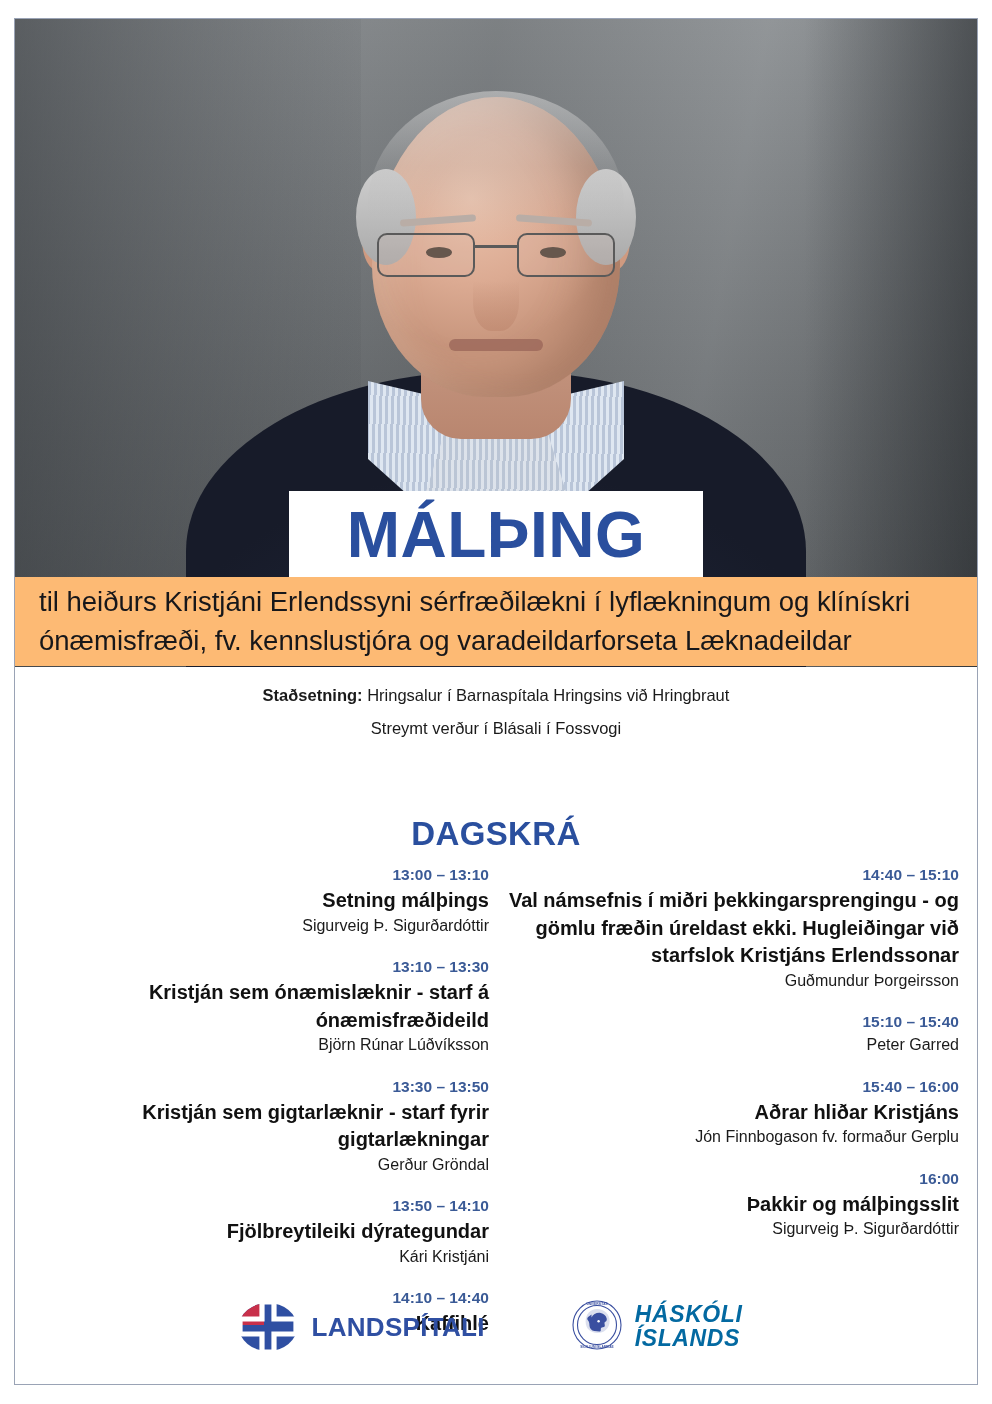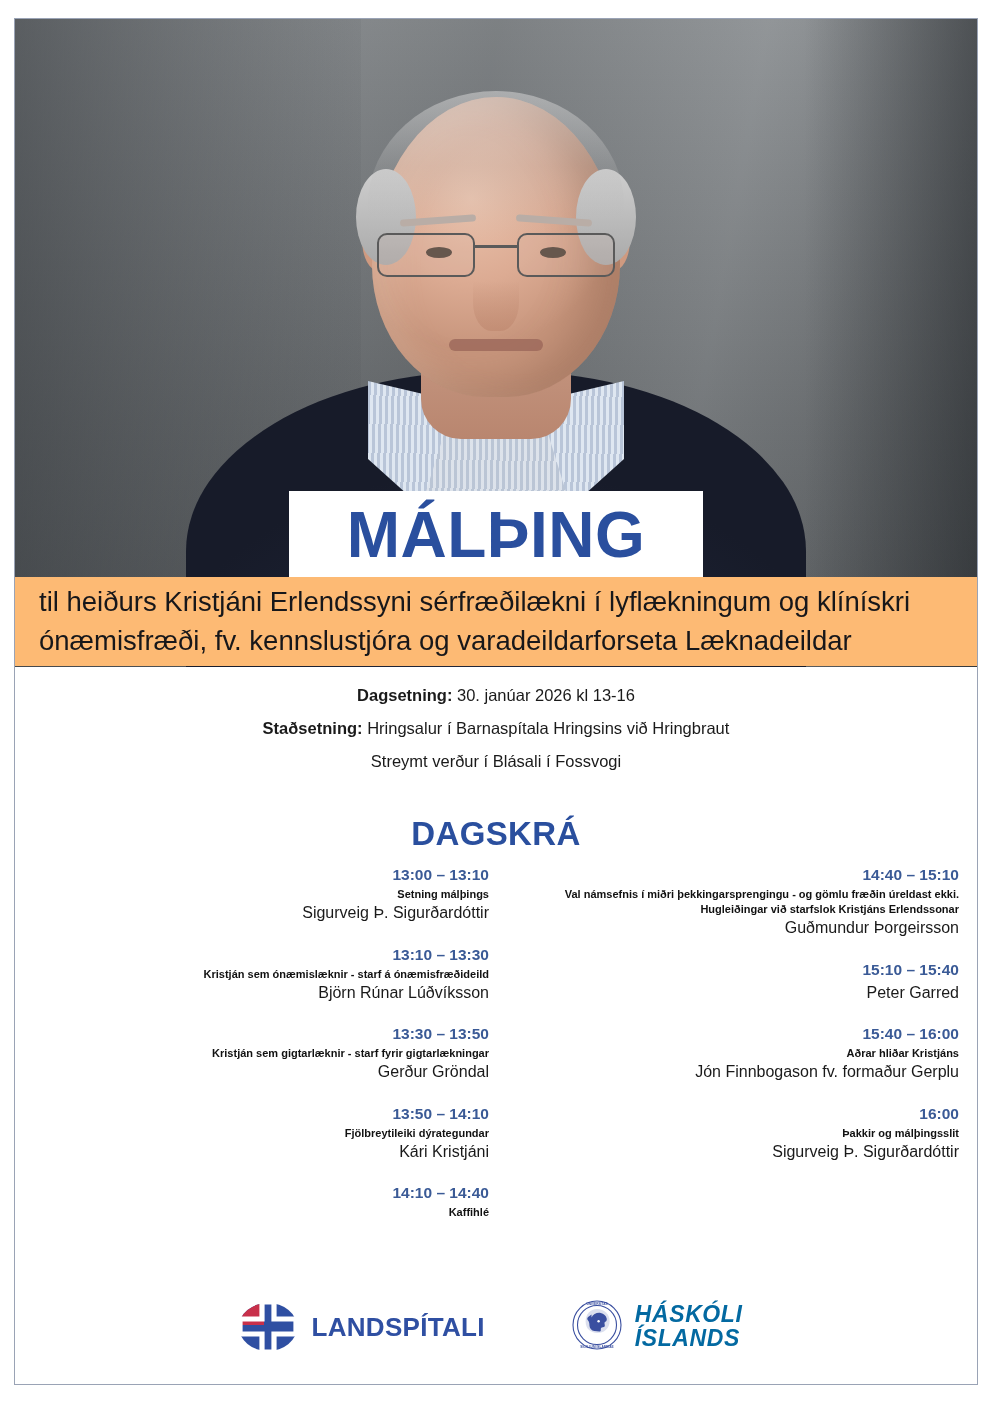--- a/index.html
+++ b/index.html
@@ -185,21 +185,21 @@
   .slot { text-align: right; margin-bottom: 18px; }
   .slot-time {
     color: #3a5a96;
     font-weight: 700;
     font-size: 15.5px;
     line-height: 1.55;
   }
   .slot-title {
     color: #111111;
     font-weight: 700;
-    font-size: 11px;
+    font-size: 20px;
     line-height: 1.38;
   }
   .slot-speaker {
     color: #1a1a1a;
     font-weight: 400;
     font-size: 16px;
     line-height: 1.4;
   }
 
   
@@ -258,24 +258,20 @@
     <div id="title-bar">
       <div id="main-title">MÁLÞING</div>
       <div id="subtitle">
         <div>til heiðurs Kristjáni Erlendssyni sérfræðilækni í lyflækningum og klínískri</div>
         <div>ónæmisfræði, fv. kennslustjóra og varadeildarforseta Læknadeildar</div>
       </div>
     </div>
 
     <div id="info">
       <div class="info-line">
-        <b>Dagsetning:</b>
-        <span>30. janúar 2026 kl 13-16</span>
-      </div>
-      <div class="info-line">
         <b>Staðsetning:</b>
         <span>Hringsalur í Barnaspítala Hringsins við Hringbraut</span>
       </div>
       <div class="info-line">Streymt verður í Blásali í Fossvogi</div>
     </div>
 
     <div id="dagskra">DAGSKRÁ</div>
 
     <div id="program">
       <div class="col">

